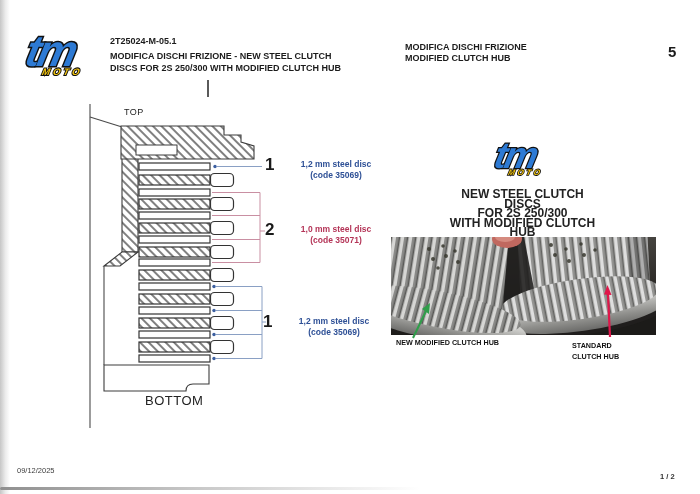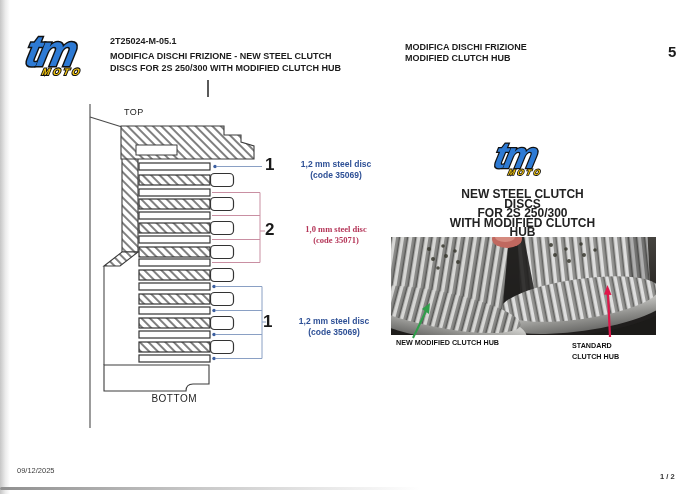--- a/index.html
+++ b/index.html
@@ -17,27 +17,27 @@
   
   .doc-code{left:110px;top:36px;font-size:9px;font-weight:bold;}
   .title-left{left:110px;top:50px;font-size:9px;font-weight:bold;line-height:12px;width:262px;}
   .title-right{left:368px;top:42px;font-size:9px;font-weight:bold;margin-left:37px;}
   .title-right .l2{margin-top:3.5px;}
   .title-right .l3{margin-top:0.5px;}
   .page-number{left:668px;top:43px;font-size:15px;font-weight:bold;}
 
   
   .top-label{left:124px;top:107px;width:44px;text-align:left;font-size:9px;letter-spacing:.5px;color:#232323;}
-  .bottom-label{left:145px;top:393px;width:52px;text-align:right;font-size:10px;letter-spacing:.5px;color:#232323;}
+  .bottom-label{left:145px;top:393px;width:52px;text-align:right;font-size:13px;letter-spacing:.5px;color:#232323;}
   .callout-num{font-size:17px;font-weight:bold;color:#1a1a1a;line-height:17px;}
   .callout-text{width:96px;text-align:center;font-size:8.5px;line-height:11px;font-weight:bold;}
   .callout-text.blue{color:var(--calloutBlue,#2e5096);}
   .callout-text.red{color:var(--calloutRed,#b43457);}
   .cn1{left:265px;top:156px;} .ct1{left:288px;top:159px;}
-  .cn2{left:265px;top:221px;} .ct2{left:288px;top:224px;font-family:Liberation Serif, serif;}
+  .cn2{left:265px;top:221px;} .ct2{left:288px;top:224px;}
   .cn3{left:263px;top:313px;} .ct3{left:286px;top:316px;}
 
   
   .panel-caption{left:445px;top:190px;width:155px;text-align:center;
     font-size:12px;font-weight:bold;line-height:9.5px;color:#222;}
   .photo{left:391px;top:237px;width:265px;height:98px;overflow:hidden;background:#222;}
   .photo-label-left{left:396px;top:338px;font-size:7.2px;font-weight:bold;color:#111;}
   .photo-label-right{left:572px;top:340px;width:76px;text-align:left;
     font-size:7.2px;font-weight:bold;line-height:11px;color:#111;}
 

